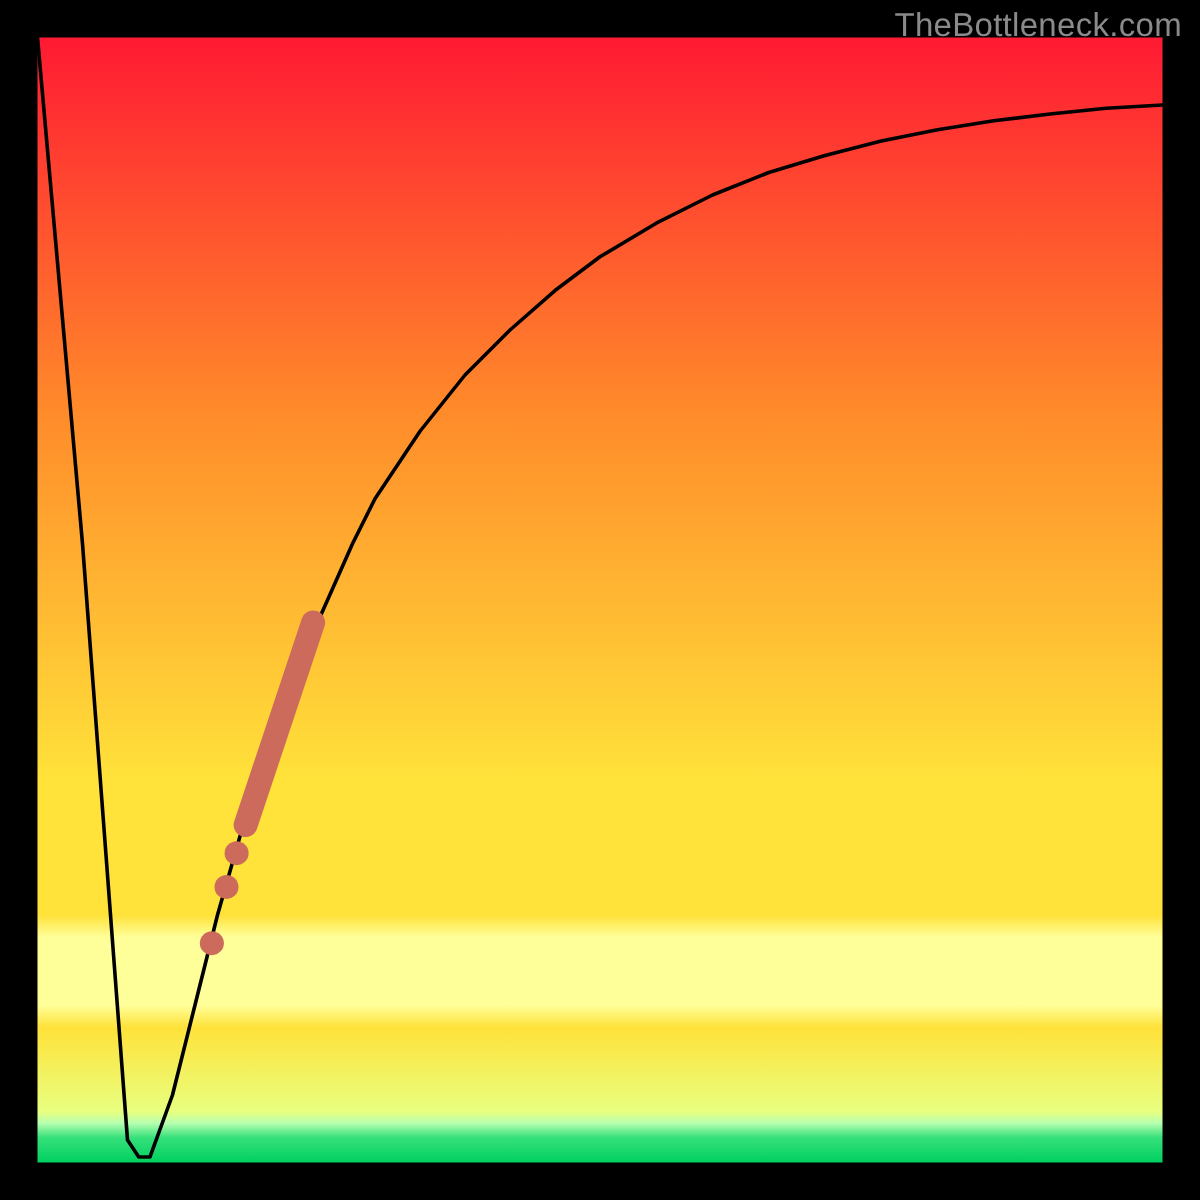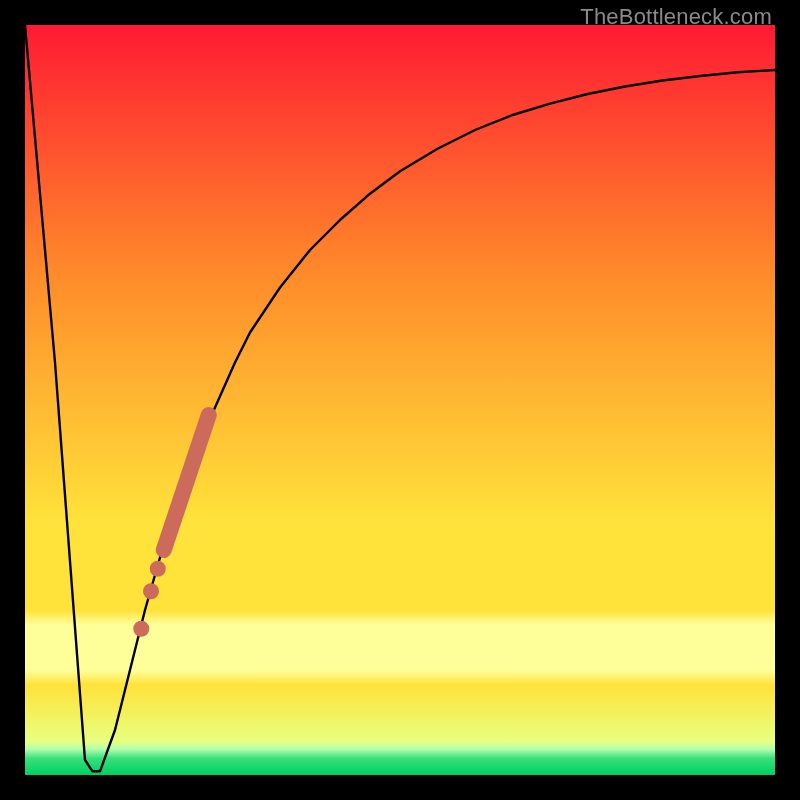--- a/index.html
+++ b/index.html
@@ -12,21 +12,21 @@
   }
   .stage {
     position: relative;
     width: 800px;
     height: 800px;
   }
   svg { display: block; }
   .watermark {
     position: absolute;
     top: 4px;
-    right: 28px;
+    right: 12px;
     font-family: Arial, Helvetica, sans-serif;
     font-size: 22px;
     color: #8a8a8a;
     letter-spacing: 0.2px;
     user-select: none;
   }
 </style>
 </head>
 <body>
 

